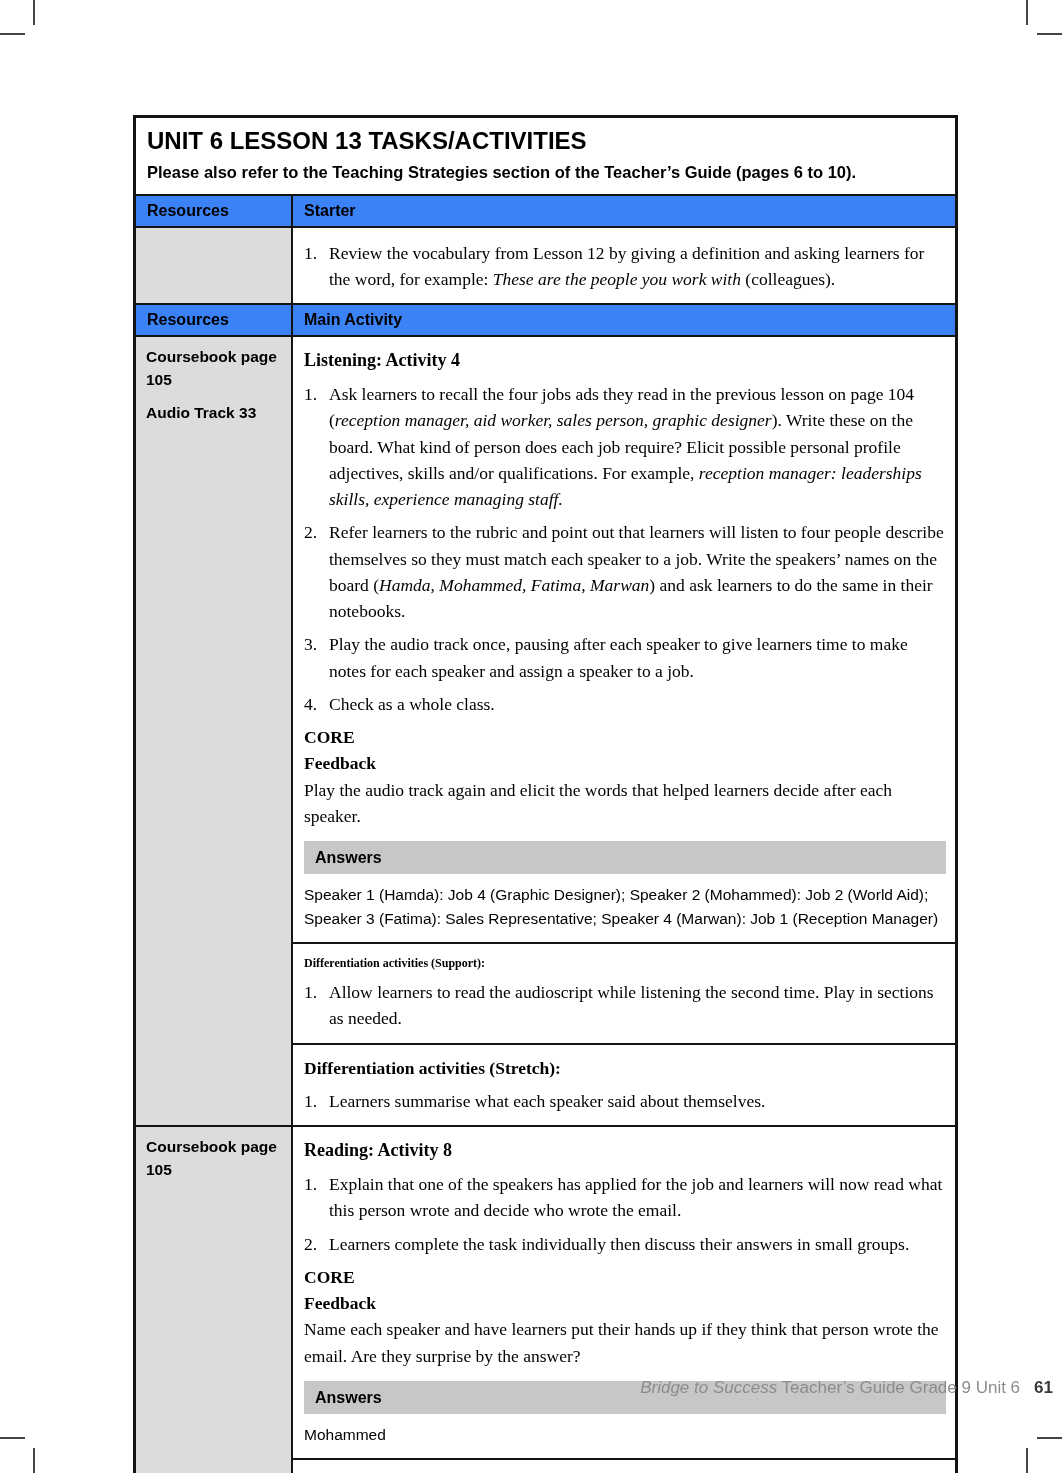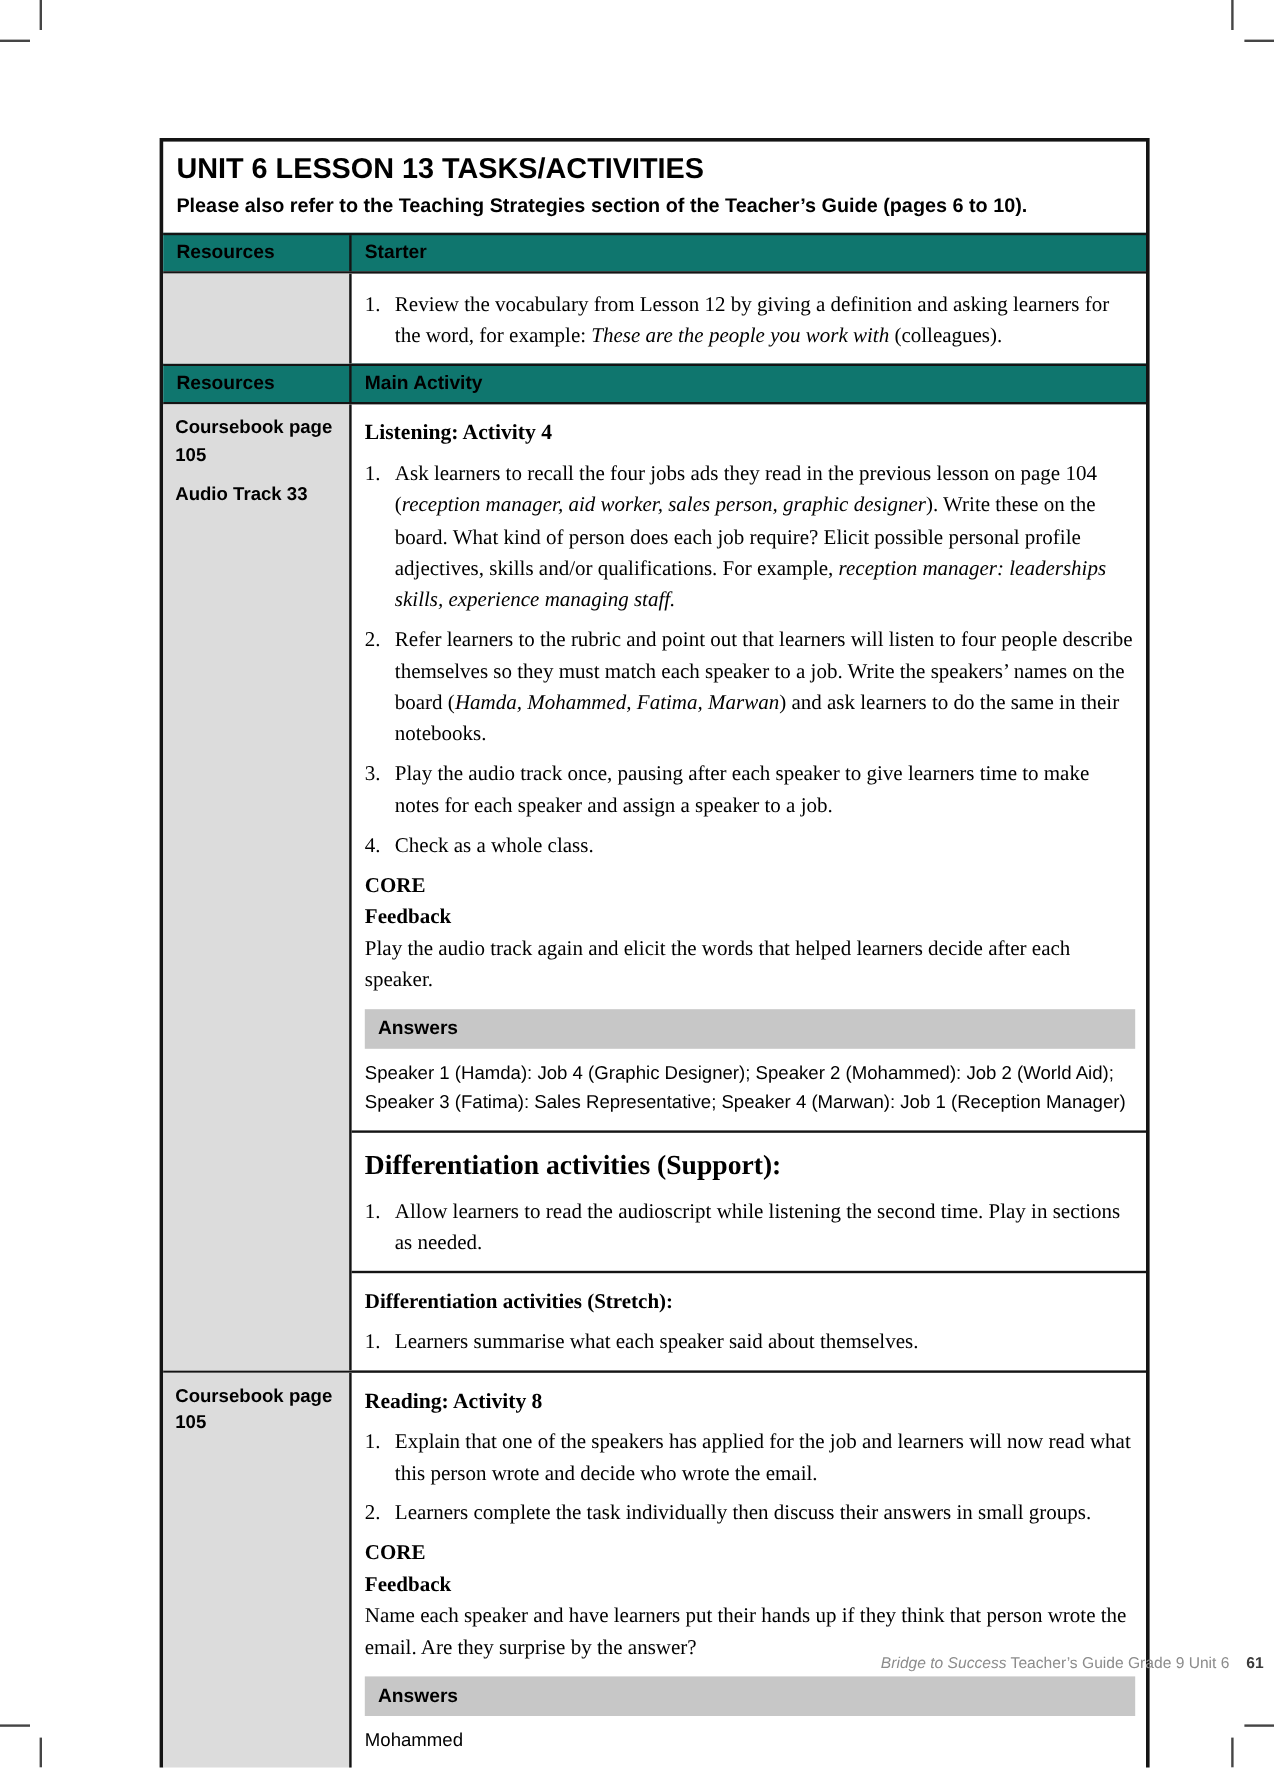--- a/index.html
+++ b/index.html
@@ -24,21 +24,21 @@
     border: 3px solid #141414;
     background: #fff;
   }
   .trow { display: flex; border-top: 2px solid #141414; }
   .trow:first-child { border-top: none; }
 
   .title-block { display: block; padding: 9px 11px 11px 11px; border-radius: 28px; }
   .unit-title { font-size: 24px; font-weight: bold; line-height: 1.2; }
   .table-subtitle { font-size: 16.5px; font-weight: bold; margin-top: 7px; line-height: 1.2; }
 
-  .header-row { background: #0f766e; }
+  .header-row { background: #3b82f6; }
   .hcell { font-weight: bold; font-size: 16px; padding: 6px 11px 6px 11px; }
 
   .left-col {
     flex: 0 0 157px;
     border-right: 2px solid #141414;
   }
   .right-col { flex: 1; min-width: 0; }
 
   .body-row .left-col {
     background: #dcdcdc;
@@ -77,21 +77,21 @@
     font-family: "Liberation Sans", sans-serif;
     font-size: 15.5px;
     line-height: 1.55;
   }
 
   
   .footer {
     position: absolute;
     top: 1378px; left: 133px; width: 920px;
     text-align: right;
-    font-size: 13px;
+    font-size: 17px;
     color: #8c8c8c;
   }
   .footer .book { font-style: italic; }
   .footer .pg { font-weight: bold; color: #3a3a3a; margin-left: 14px; }
 </style>
 </head>
 <body>
 
 <div class="crop v" style="left:33px; top:0;"></div>
 <div class="crop h" style="left:0; top:33px;"></div>
@@ -163,21 +163,21 @@
 
         <div class="core-line">CORE</div>
         <div class="fb-label">Feedback</div>
         <div>Play the audio track again and elicit the words that helped learners decide after each speaker.</div>
 
         <div class="answers-banner">Answers</div>
         <div class="answers-text">Speaker 1 (Hamda): Job 4 (Graphic Designer); Speaker 2 (Mohammed): Job 2 (World Aid); Speaker 3 (Fatima): Sales Representative; Speaker 4 (Marwan): Job 1 (Reception Manager)</div>
       </div>
 
       <div class="sub serif">
-        <div class="bh" style="font-size:23px;">Differentiation activities (Support):</div>
+        <div class="bh" style="font-size:12px;">Differentiation activities (Support):</div>
         <div class="li">
           <span class="num">1.</span>
           <span class="txt">Allow learners to read the audioscript while listening the second time. Play in sections as needed.</span>
         </div>
       </div>
 
       <div class="sub serif">
         <div class="bh" style="font-size:17.5px;">Differentiation activities (Stretch):</div>
         <div class="li">
           <span class="num">1.</span>

